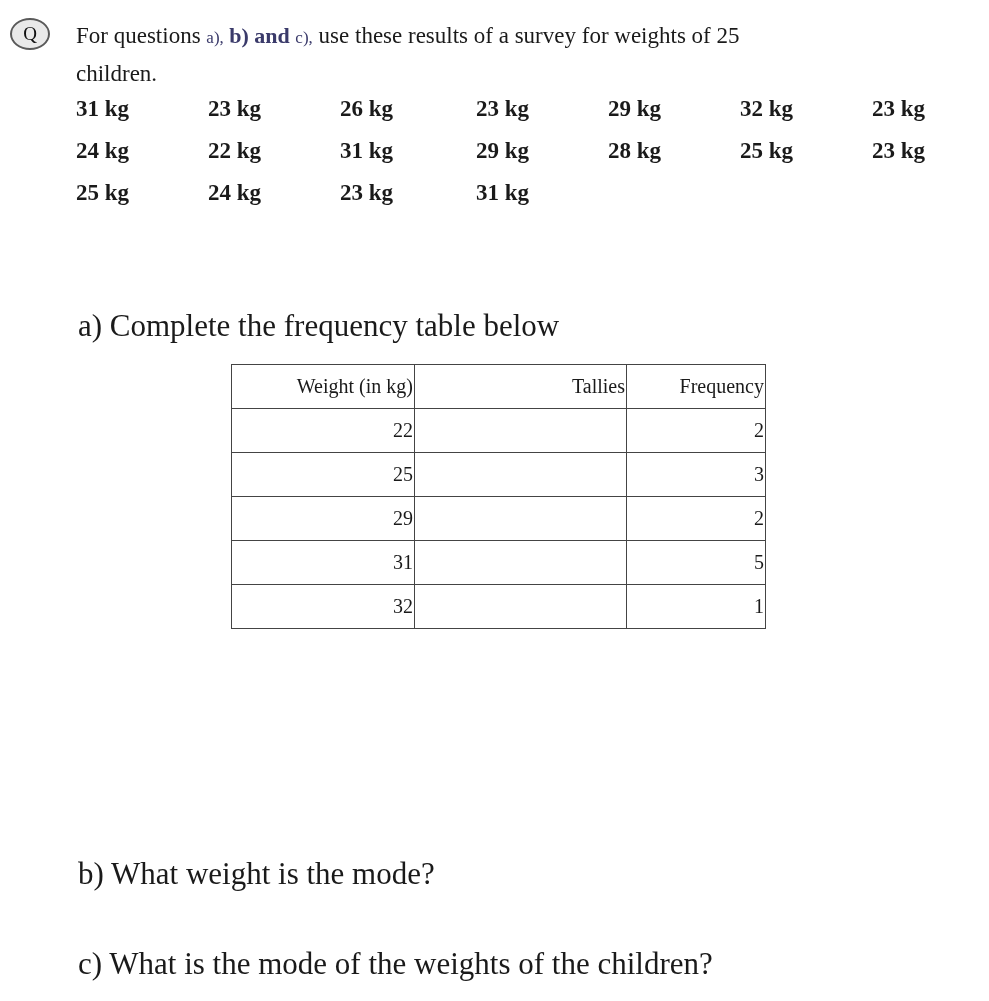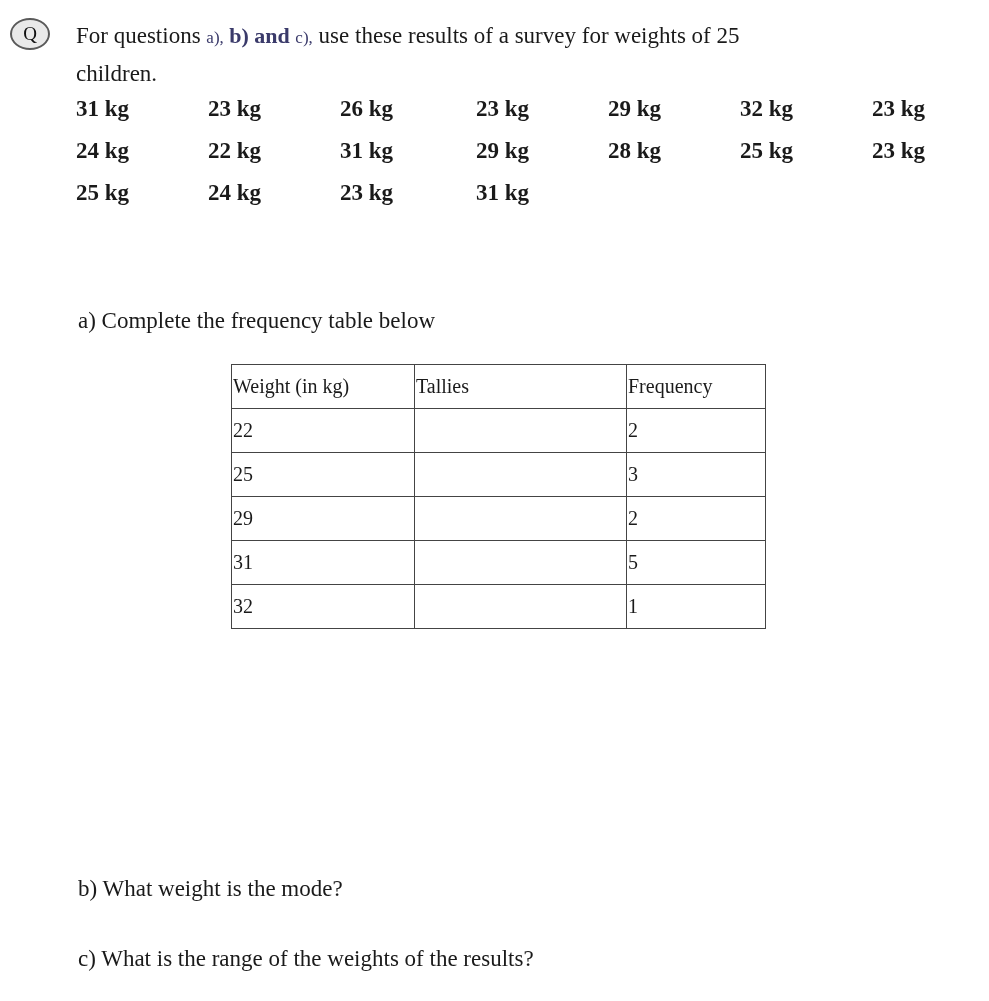--- a/index.html
+++ b/index.html
@@ -76,42 +76,42 @@
     display: inline-block;
     width: 132px;
     text-align: left;
   }
   .weights .cell.c4 { text-align: left; padding-left: 4px; }
 
   
   .part {
     position: absolute;
     left: 78px;
-    font-size: 23px;
+    font-size: 31px;
   }
   #part-a { top: 308px; }
-  #part-b { top: 876px; }
+  #part-b { top: 856px; }
   #part-c { top: 946px; }
 
   
   .freq-wrap {
     position: absolute;
     left: 231px;
     top: 364px;
   }
   table.freq {
     border-collapse: collapse;
     font-size: 20px;
   }
   table.freq td, table.freq th {
     border: 1px solid #444;
     height: 44px;
     box-sizing: border-box;
     font-weight: normal;
-    text-align: left;
+    text-align: right;
     vertical-align: middle;
   }
   table.freq th {
     font-size: 20px;
   }
   .col-weight { width: 183px; }
   .col-tally  { width: 212px; }
   .col-freq   { width: 139px; }
 
   .total-label {
@@ -216,13 +216,13 @@
       <tr>
         <td>32</td>
         <td class="tally-cell"></td>
         <td>1</td>
       </tr>
     </tbody>
   </table>
 </div>
 
 <div class="part" id="part-b">b) What weight is the mode?</div>
-<div class="part" id="part-c">c) What is the range of the weights of the results?</div>
+<div class="part" id="part-c">c) What is the mode of the weights of the children?</div>
 
 </body></html>

